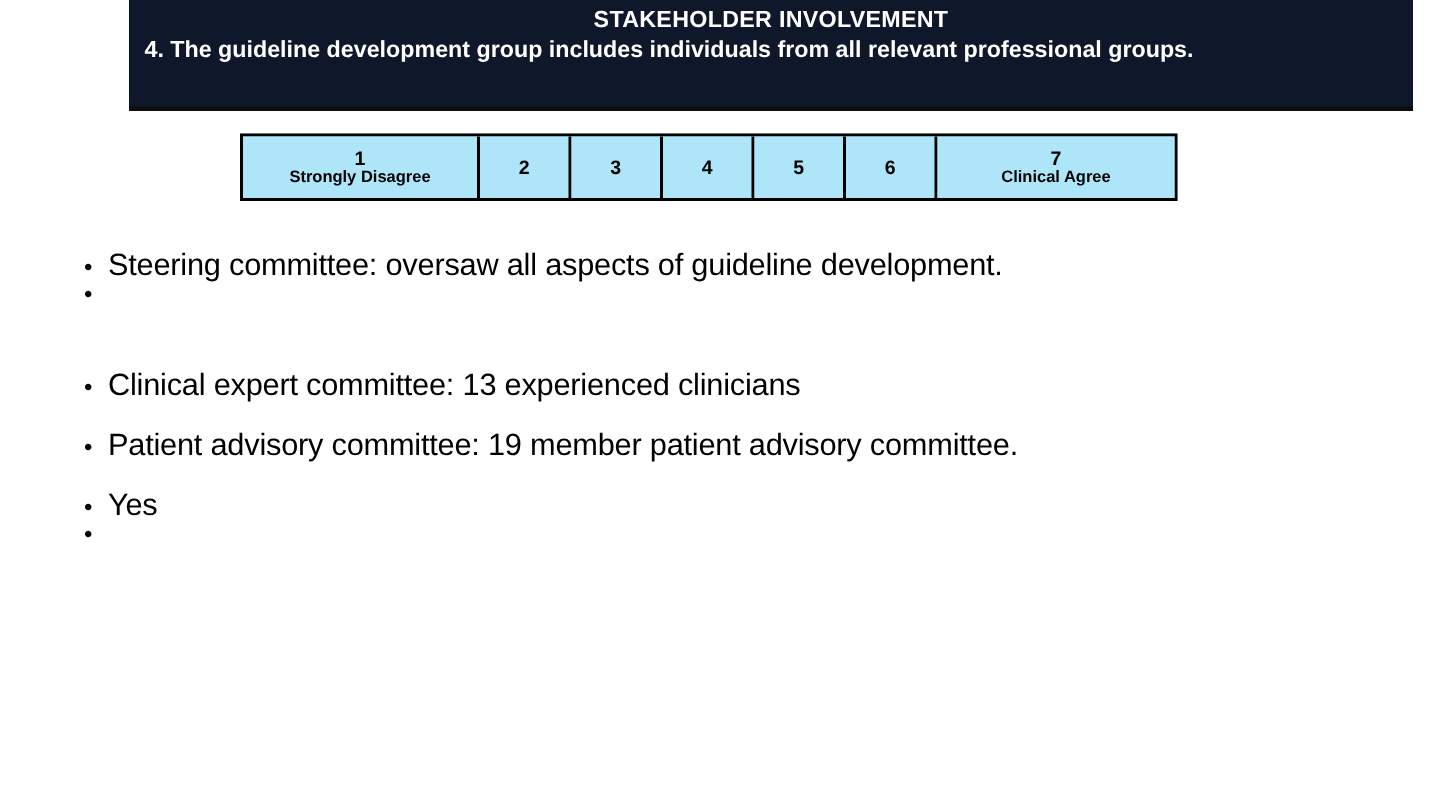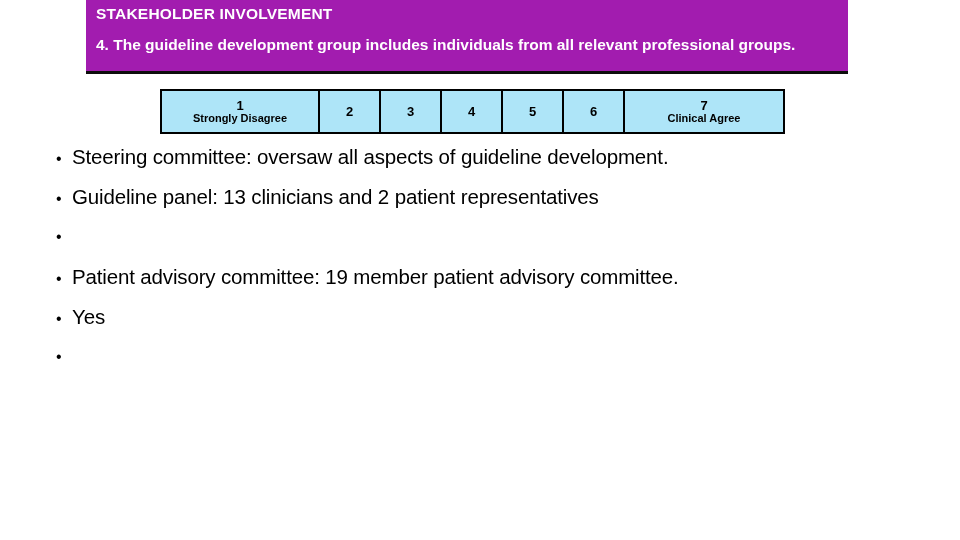--- a/index.html
+++ b/index.html
@@ -14,43 +14,44 @@
     font-family: "Liberation Sans", sans-serif;
     overflow: hidden;
     position: relative;
   }
 
   
   #header-banner {
     position: absolute;
     left: 86px;
     top: 0px;
-    width: 762px;
+    width: 856px;
     height: 74px;
-    background: #a21caf;
+    background: #0f172a;
     border-bottom: 3px solid #0d0d0d;
     box-sizing: border-box;
     padding: 4px 10px 0 10px;
+    text-align: center;
   }
   #header-domain-title {
     font-family: "Liberation Sans", sans-serif;
     font-size: 15.5px;
     font-weight: 700;
     color: #ffffff;
     letter-spacing: 0.2px;
     line-height: 19px;
     white-space: nowrap;
   }
   #header-question {
     font-family: "Liberation Sans", sans-serif;
     font-size: 15.5px;
     font-weight: 700;
     color: #ffffff;
     line-height: 18px;
-    margin-top: 13px;
+    margin-top: 2px;
     max-width: 700px;
   }
 
   
   #likert-scale {
     position: absolute;
     left: 160px;
     top: 89px;
     height: 45px;
     display: flex;
@@ -113,20 +114,21 @@
     line-height: 30px;
   }
   .bullet-text {
     font-family: "Liberation Sans", sans-serif;
     font-size: 20.5px;
     font-weight: 400;
     color: #000000;
     line-height: 30px;
     white-space: nowrap;
     letter-spacing: -0.15px;
+    margin-top: 20px;
   }
 </style>
 </head>
 <body>
 
 <div id="header-banner">
   <div id="header-domain-title">STAKEHOLDER INVOLVEMENT</div>
   <div id="header-question">4. The guideline development group includes individuals from all relevant professional groups.</div>
 </div>
 
@@ -156,24 +158,24 @@
     </div>
   </div>
 
 <div id="bullet-list">
     <div class="bullet-row">
       <span class="bullet-mark">•</span>
       <span class="bullet-text">Steering committee: oversaw all aspects of guideline development.</span>
     </div>
     <div class="bullet-row">
       <span class="bullet-mark">•</span>
-      <span class="bullet-text">Guideline panel: 13 clinicians and 2 patient representatives</span>
     </div>
     <div class="bullet-row">
       <span class="bullet-mark">•</span>
+      <span class="bullet-text">Clinical expert committee: 13 experienced clinicians</span>
     </div>
     <div class="bullet-row">
       <span class="bullet-mark">•</span>
       <span class="bullet-text">Patient advisory committee: 19 member patient advisory committee.</span>
     </div>
     <div class="bullet-row">
       <span class="bullet-mark">•</span>
       <span class="bullet-text">Yes</span>
     </div>
     <div class="bullet-row">

